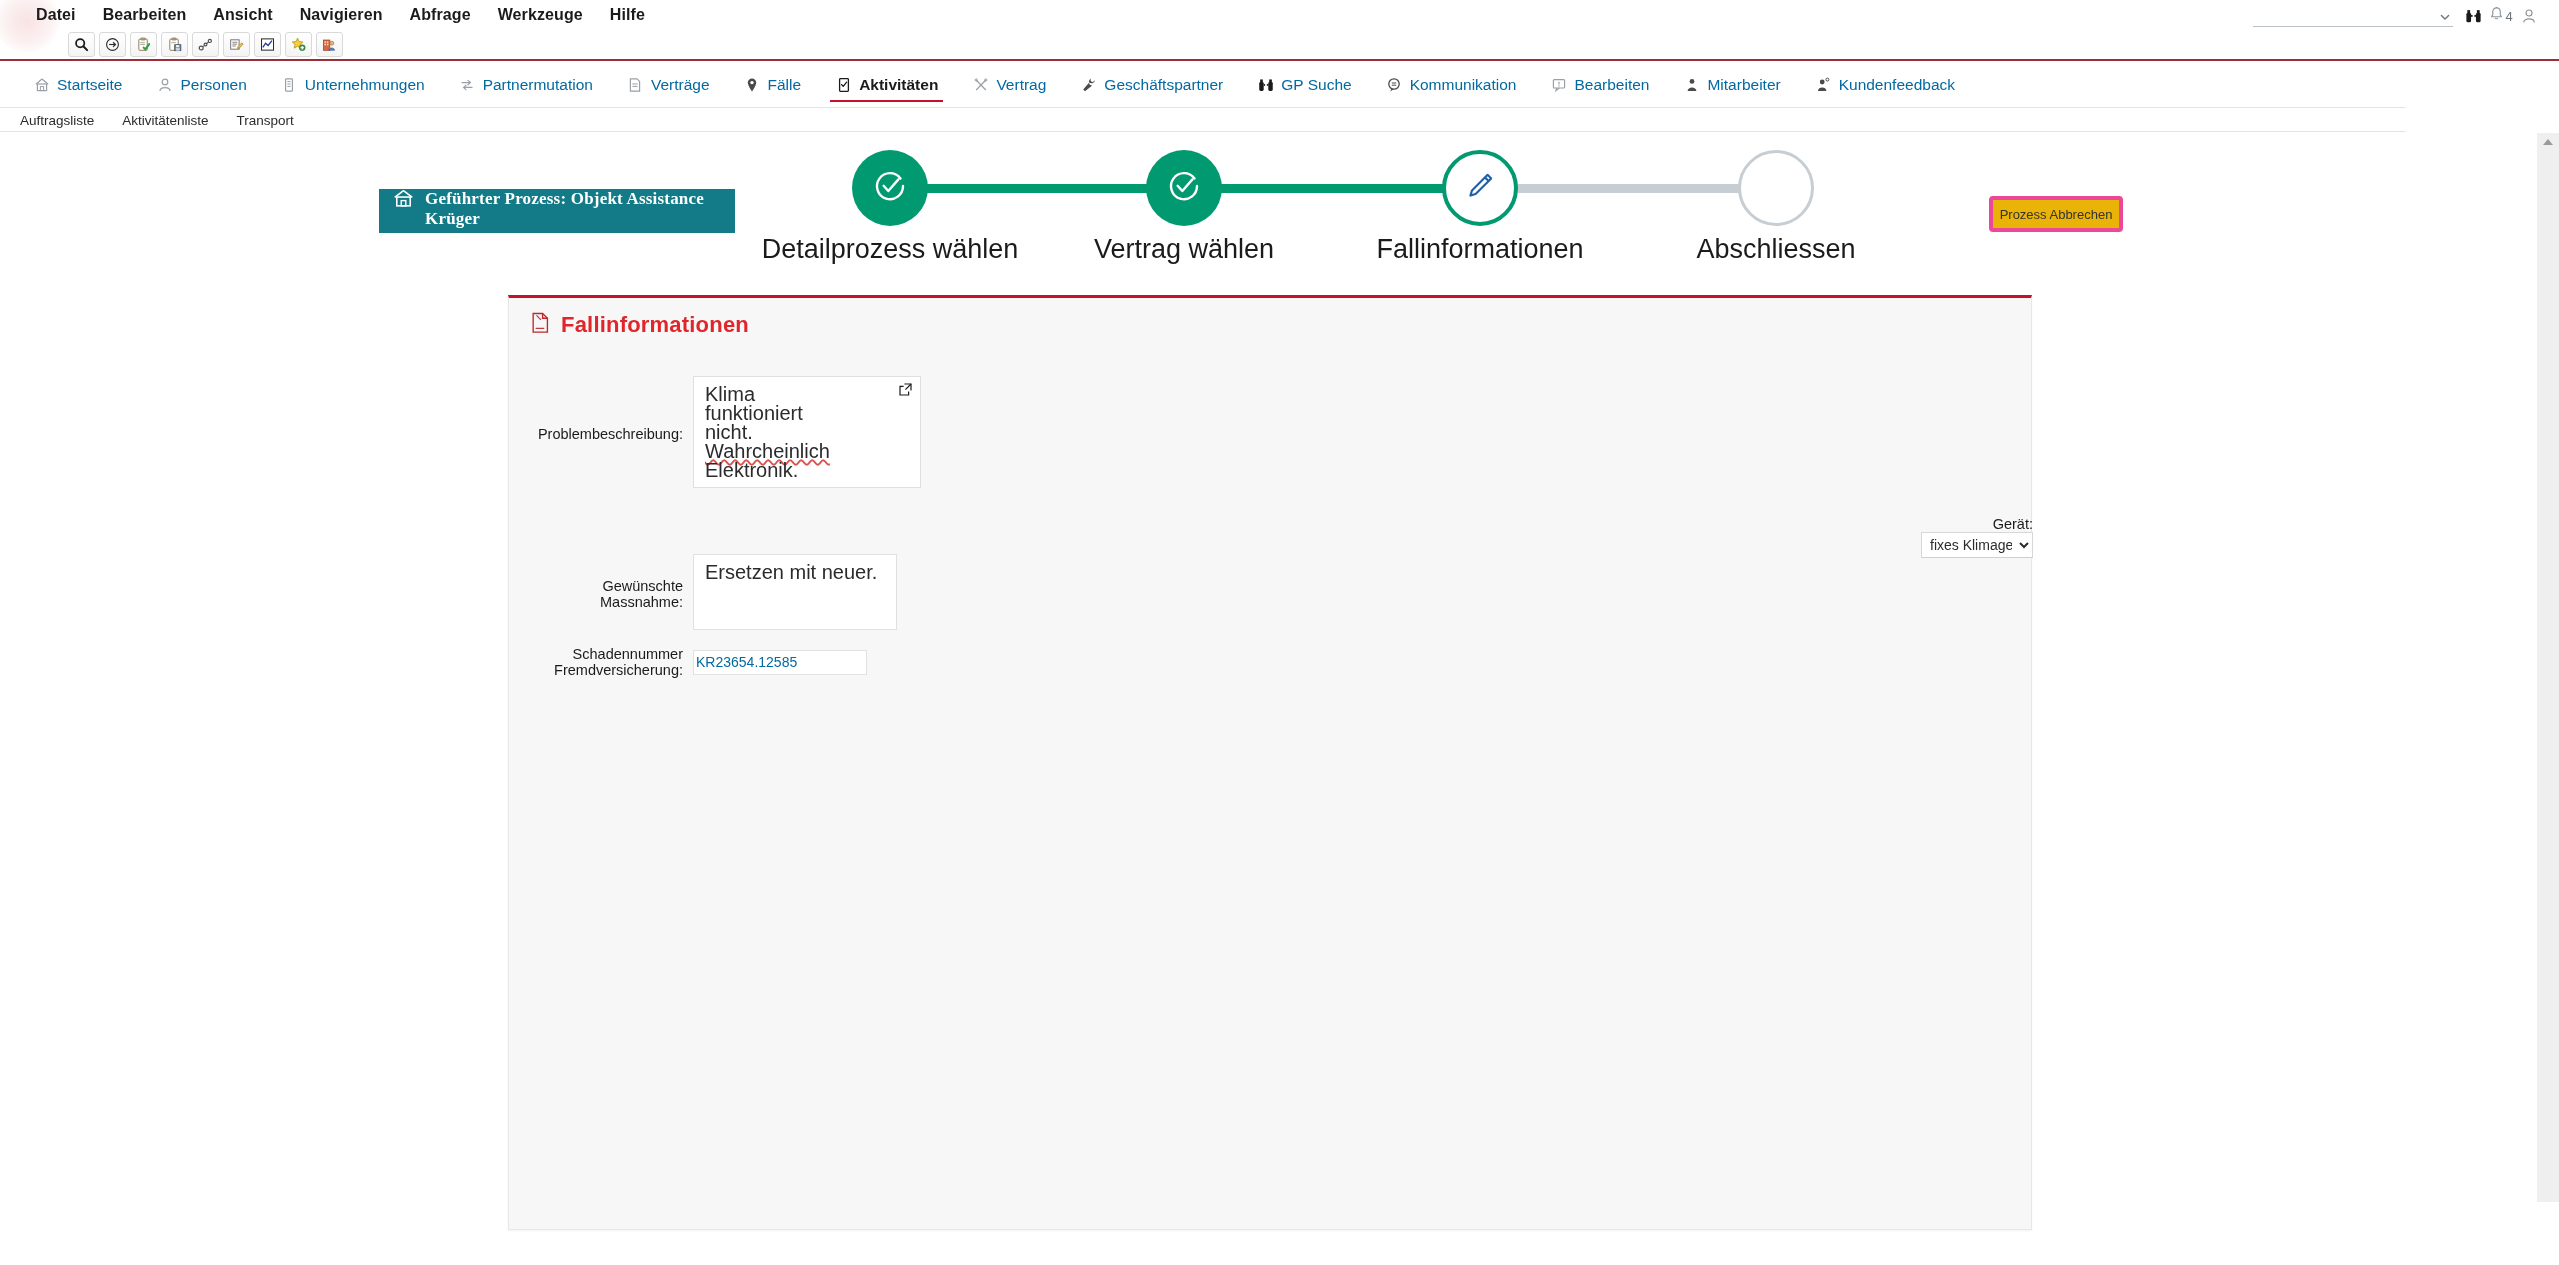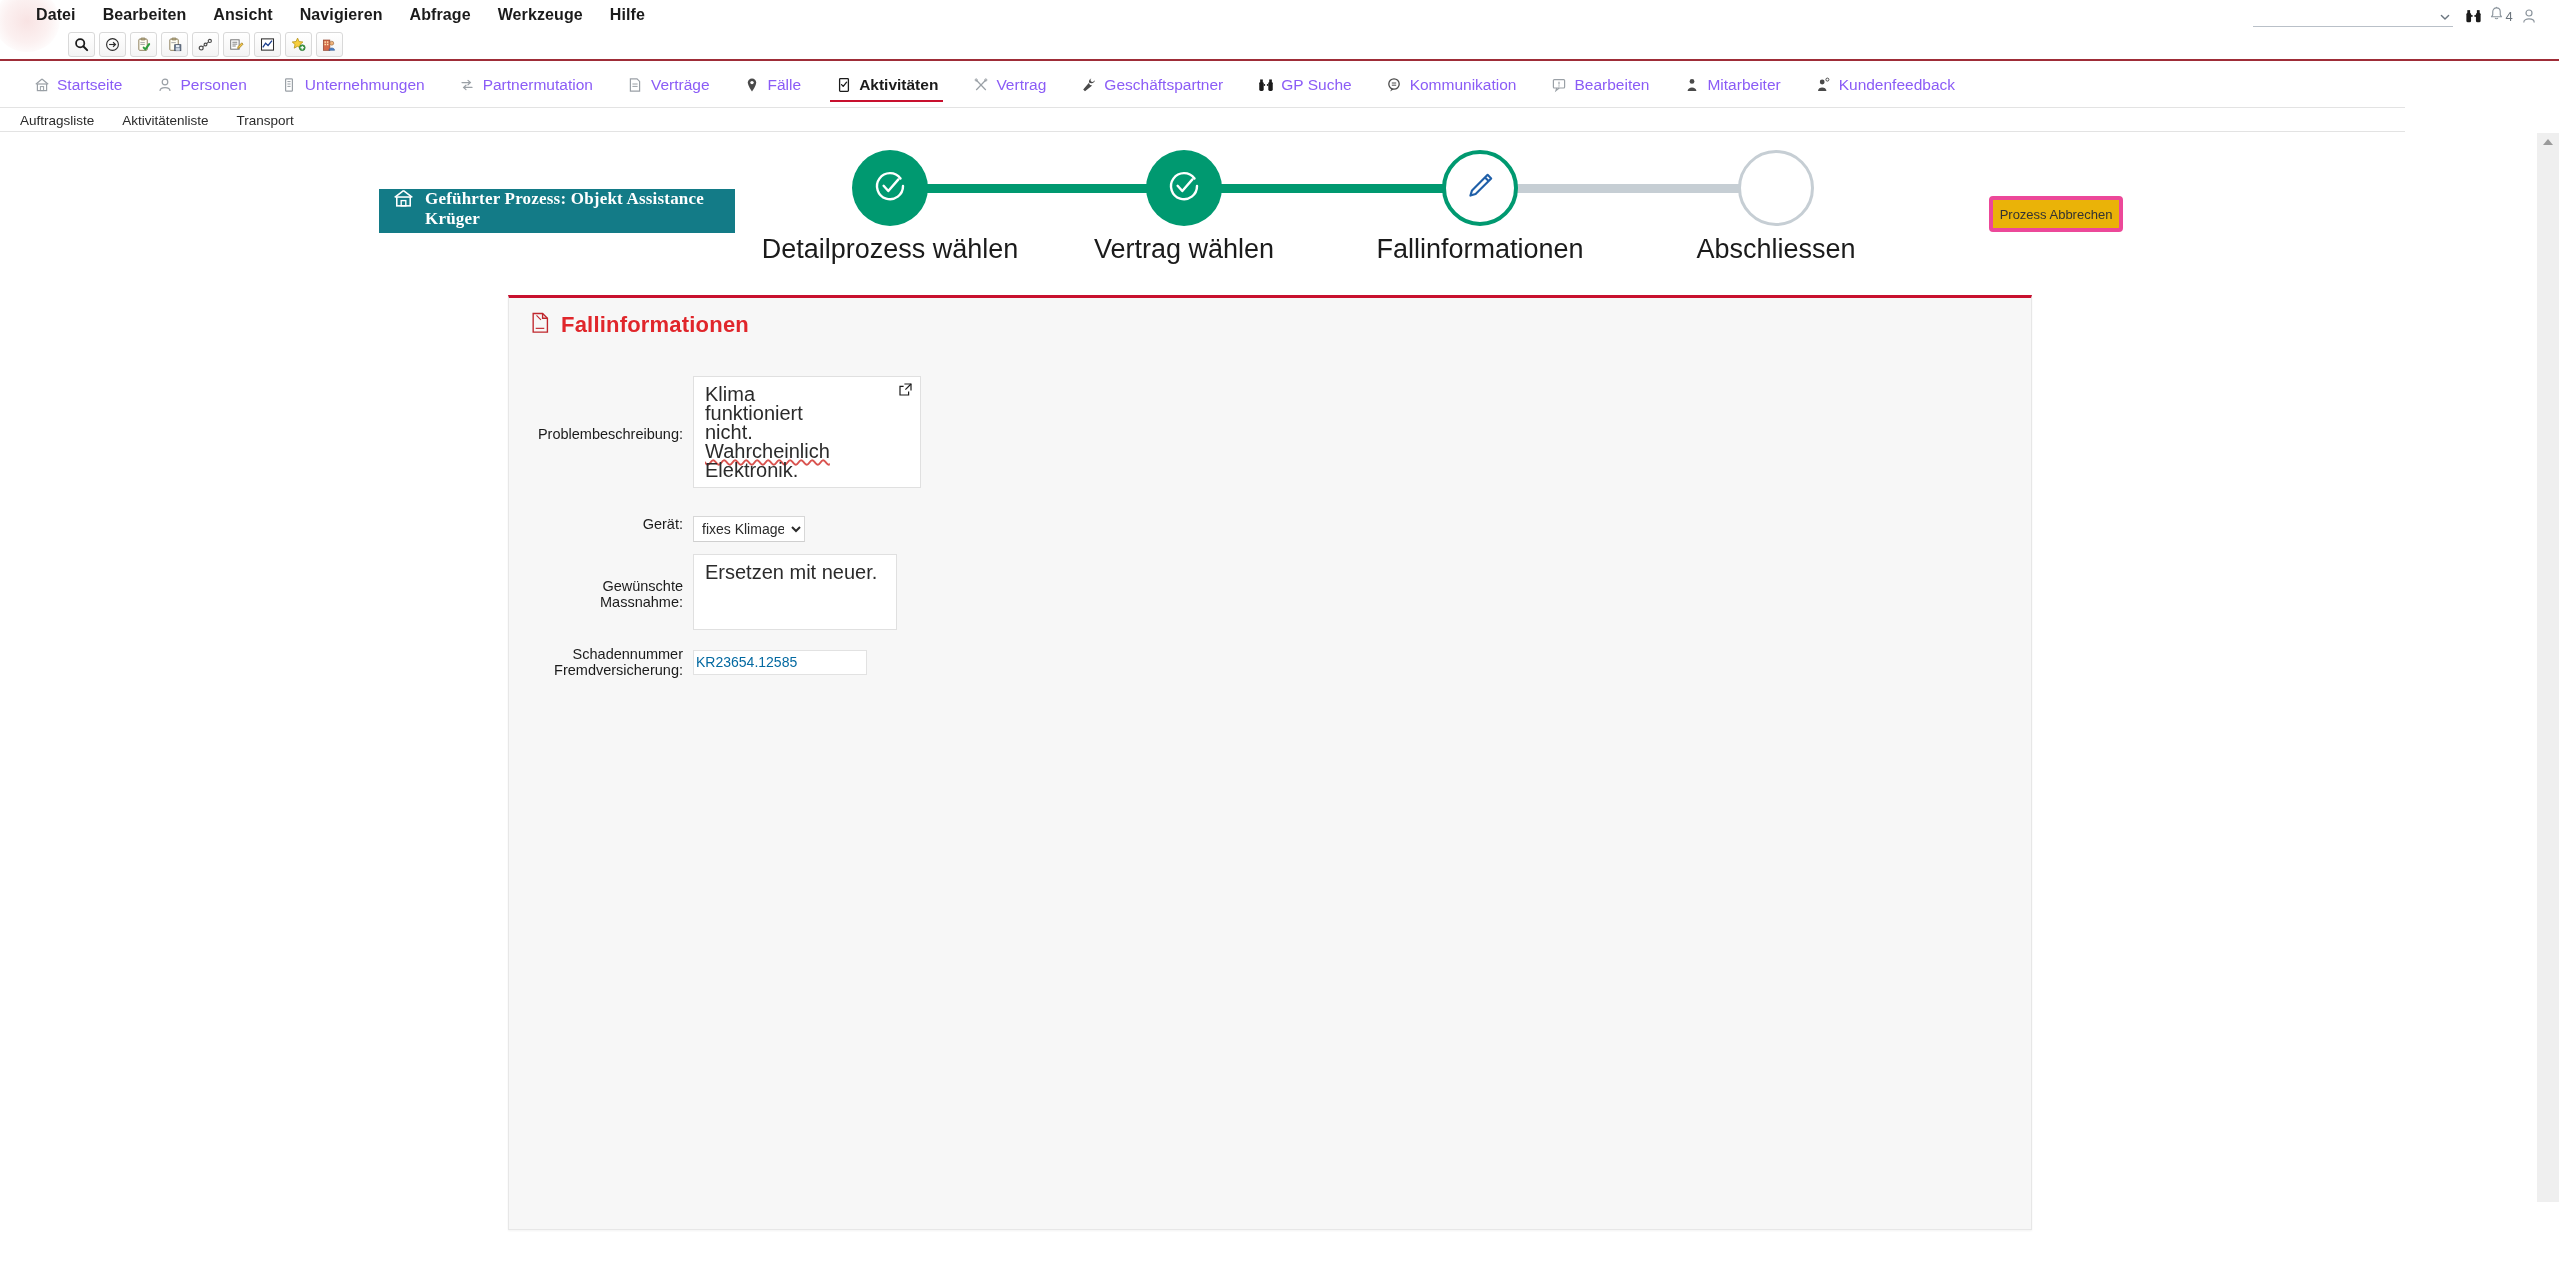--- a/index.html
+++ b/index.html
@@ -74,21 +74,21 @@
 
   
   .tabs {
     position:absolute; left:0; top:62px; width:2559px; height:46px;
     display:flex; align-items:center; padding-left: 16px; gap: 0px;
     background:#fff;
   }
   .tab {
     display:flex; align-items:center; gap: 7px;
     padding: 0 17px; height: 46px; cursor: pointer;
-    color:#8b5cf6; font-size: 15.5px; white-space: nowrap; position: relative;
+    color:#0369a1; font-size: 15.5px; white-space: nowrap; position: relative;
   }
   .tab .tab-ico { width: 17px; height: 17px; display:flex; align-items:center; justify-content:center; flex:0 0 17px;}
   .tab.active { color:#1b1b1b; font-weight: bold; }
   .tab.active::after {
     content:""; position:absolute; left:12px; right:12px; bottom:6px; height:2px; background:#c8102e;
   }
   .tabs-rule {
     position:absolute; left:0; top:107px; width:2405px; height:1px; background:#e3e3e3;
   }
 
@@ -609,21 +609,21 @@
           <span class="expand-ico">
             <svg width="15" height="15" viewBox="0 0 15 15">
               <path d="M6.4 2 H13 V8.6" fill="none" stroke="#1b1b1b" stroke-width="1.2"></path>
               <line x1="13" y1="2" x2="7.4" y2="7.6" stroke="#1b1b1b" stroke-width="1.2"></line>
               <path d="M10.6 9.4 V13 H2 V4.4 H5.6" fill="none" stroke="#1b1b1b" stroke-width="1.2"></path>
             </svg>
           </span>
         </div>
       </div>
 
-      <div class="frow" style="left:0; top:140px; width:1524px; align-items:flex-start;">
+      <div class="frow" style="left:0; top:140px; width:1524px; align-items:flex-end;flex-direction:column;">
         <div class="flabel" style="width:156px; margin-left:18px;">Gerät</div>
         <select class="fselect" style="width:112px; margin-left:10px;">
           <option>fixes Klimagerät</option>
         </select>
       </div>
 
       <div class="frow" style="left:0; top:178px; width:1524px; align-items:center;">
         <div class="flabel" style="width:156px; margin-left:18px;">Gewünschte Massnahme</div>
         <div class="ta-wrap" style="margin-left:10px;">
           <textarea class="ftextarea" style="width: 204px; height: 76px;"></textarea>

